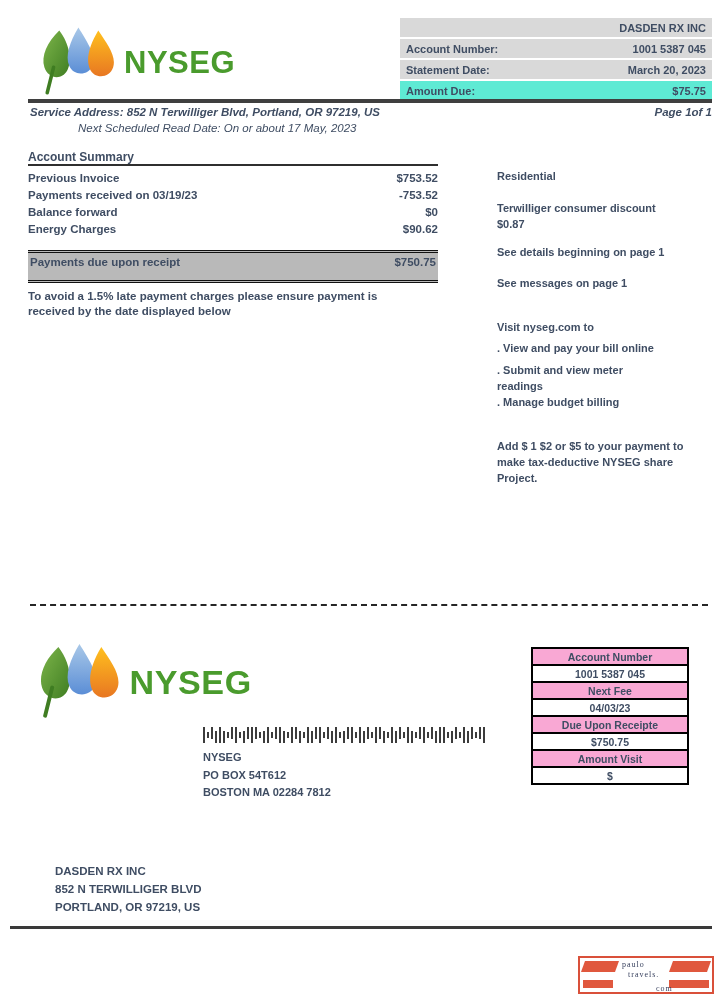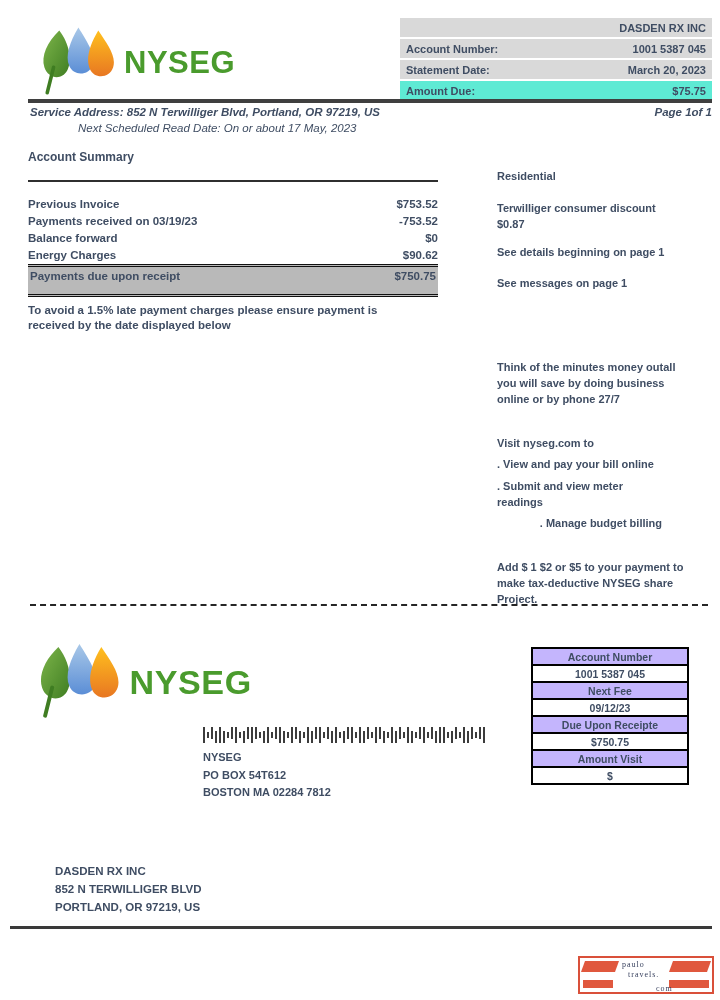--- a/index.html
+++ b/index.html
@@ -22,43 +22,43 @@
   
   .rule-top{position:absolute;left:28px;top:99px;width:684px;height:4px;background:#3f3f3f;}
   .rule-bottom{position:absolute;left:10px;top:926px;width:702px;height:3px;background:#3a3a3a;}
   .dashed-sep{position:absolute;left:30px;top:604px;width:678px;border-top:2px dashed #262626;}
   
   .svc-line{position:absolute;left:30px;top:106px;width:682px;display:flex;justify-content:space-between;
     font-style:italic;font-size:11.5px;font-weight:600;}
   .read-line{position:absolute;left:30px;top:122px;font-style:italic;font-size:11.5px;font-weight:400;margin-left:48px;}
   
   .summary{position:absolute;left:28px;top:150px;width:410px;font-size:11.5px;}
-  .summary-title{font-size:12px;font-weight:700;padding-bottom:16px;border-bottom:2.5px solid #2f2f2f;margin-bottom:13px;}
+  .summary-title{font-size:12px;font-weight:700;padding-bottom:0;border-bottom:2.5px solid #2f2f2f;margin-bottom:3px;}
   .sum-row{display:flex;justify-content:space-between;height:17px;align-items:center;font-weight:600;}
-  .due-box{margin-top:1px;background:#b9b9b9;border-top:3px double #111;border-bottom:3px double #111;
+  .due-box{margin-top:13px;background:#b9b9b9;border-top:3px double #111;border-bottom:3px double #111;
     height:26px;padding:1px 2px 0 2px;}
   .due-box .sum-row{height:16px;font-weight:700;}
   .late-note{margin-top:6px;width:392px;line-height:15px;font-weight:600;}
   
   .rc{position:absolute;left:497px;top:168px;width:212px;font-size:11px;line-height:16px;font-weight:600;}
   .rc p{margin:0;}
   .rc .discount{margin-top:16px;}
   .rc .details{margin-top:12px;}
   .rc .messages{margin-top:15px;}
   .rc .promo{margin-top:68px;width:190px;}
   .rc .visit{margin-top:28px;}
   .rc .bullet{width:165px;}
   .rc .b1{margin-top:5px;}
   .rc .b2{margin-top:6px;}
-  .rc .b3{margin-top:5px;text-align:right;}
+  .rc .b3{}
   .rc .donation{margin-top:28px;width:195px;}
   
   .stub{position:absolute;left:531px;top:647px;border-collapse:collapse;font-size:10.5px;font-weight:700;}
   .stub td{border:2px solid #000;width:150px;height:13px;text-align:center;padding:1px 2px;background:#fff;}
-  .stub td.hdr{background:#c4b5fd;}
+  .stub td.hdr{background:#f9a8d4;}
   
   .barcode{position:absolute;left:203px;top:727px;width:282px;height:16px;display:flex;align-items:center;}
   .bar{width:2px;margin-right:2px;background:#3c3c3c;flex:none;}
   .bar.F{height:16px}.bar.T{height:6px}
   .bar.A{height:12px;align-self:flex-start}.bar.D{height:12px;align-self:flex-end}
   .remit{position:absolute;left:203px;top:749px;font-size:11px;font-weight:700;line-height:17.5px;}
   .customer{position:absolute;left:55px;top:862px;font-size:11.5px;font-weight:700;line-height:18px;}
   
   .scan-line{position:absolute;left:0;top:930px;width:720px;text-align:center;}
   .scan-line span{display:inline-block;font-size:23px;font-weight:500;color:#44546a;
@@ -157,21 +157,20 @@
   </div>
 
   <div class="rc">
     <p>Residential</p>
     <p class="discount">
       <span>Terwilliger consumer discount</span><br>
       <span>$0.87</span>
     </p>
     <p class="details">See details beginning on page 1</p>
     <p class="messages">See messages on page 1</p>
-    <p class="promo">Think of the minutes money outall you will save by doing business online or by phone 27/7</p>
     <p class="visit">Visit nyseg.com to</p>
     <p class="bullet b1">. View and pay your bill online</p>
     <p class="bullet b2">. Submit and view meter readings</p>
     <p class="bullet b3">. Manage budget billing</p>
     <p class="donation">Add $ 1 $2 or $5 to your payment to make tax-deductive NYSEG share Project.</p>
   </div>
 
   <div class="dashed-sep"></div>
 
   <div class="logo logo-2">
@@ -189,21 +188,21 @@
         <tr>
           <td class="hdr">Account Number</td>
         </tr>
     <tr>
           <td>1001 5387 045</td>
         </tr>
     <tr>
           <td class="hdr">Next Fee</td>
         </tr>
     <tr>
-          <td>09/12/23</td>
+          <td>04/03/23</td>
         </tr>
     <tr>
           <td class="hdr">Due Upon Receipte</td>
         </tr>
     <tr>
           <td>$750.75</td>
         </tr>
     <tr>
           <td class="hdr">Amount Visit</td>
         </tr>

